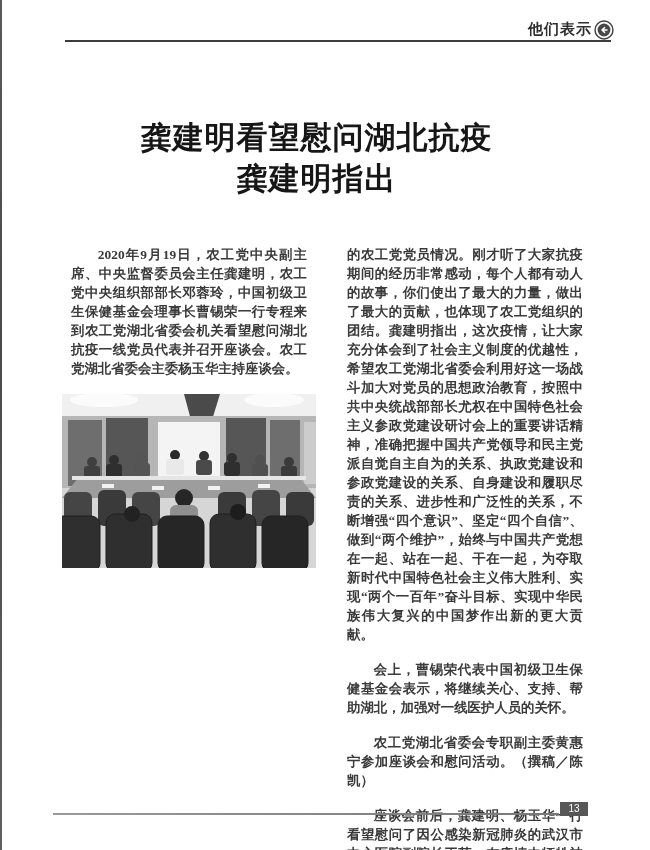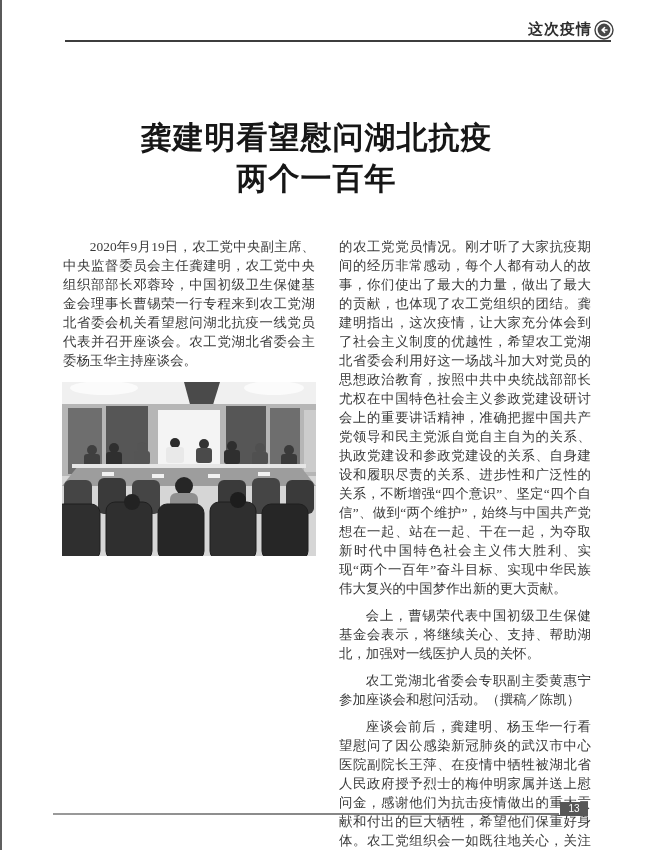--- a/index.html
+++ b/index.html
@@ -31,21 +31,21 @@
     letter-spacing:1px;
   }
   
   .col{
     position:absolute;top:229px;width:268px;
     font-size:13.4px;line-height:19px;color:#3a3a3a;
     text-align:justify;text-justify:inter-ideograph;
   }
   .col-left{left:55px;}
   .col-right{left:331px;}
-  .para{margin:8px;text-indent:2em;}
+  .para{margin:16px;text-indent:2em;font-weight:bold;}
   .para.cont{text-indent:0;}
   .photo-wrap{
     width:254px;height:174px;margin:12px auto 12px auto;
     overflow:hidden;background:#cfcfcf;
   }
   .credit{
     margin-top:7px;padding-right:14px;
     text-align:right;font-style:italic;font-size:13px;color:#3c3c3c;
     letter-spacing:2px;
   }
@@ -65,33 +65,33 @@
     font-family:"Liberation Sans","DejaVu Sans",sans-serif;
     font-size:10px;font-weight:400;
   }
 </style>
 </head>
 <body>
 
 <div class="page">
   <div class="scan-edge"></div>
 
-  <div class="header-label">这次疫情</div>
+  <div class="header-label">他们表示</div>
   <div class="header-icon">
     <svg width="20" height="20" viewBox="0 0 20 20">
       <circle cx="10" cy="10" r="9" fill="none" stroke="#3f3f3f" stroke-width="1.4"></circle>
       <circle cx="10" cy="10" r="6.4" fill="#474747"></circle>
       <path d="M13 10 H8 M8 10 l2.6 -2.4 M8 10 l2.6 2.4" stroke="#ffffff" stroke-width="1.5" fill="none" stroke-linecap="round"></path>
     </svg>
   </div>
   <div class="header-rule"></div>
 
   <div class="title">
     <div>龚建明看望慰问湖北抗疫</div>
-    <div>两个一百年</div>
+    <div>龚建明指出</div>
   </div>
 
   <div class="col col-left">
     <p class="para">2020年9月19日，农工党中央副主席、中央监督委员会主任龚建明，农工党中央组织部部长邓蓉玲，中国初级卫生保健基金会理事长曹锡荣一行专程来到农工党湖北省委会机关看望慰问湖北抗疫一线党员代表并召开座谈会。农工党湖北省委会主委杨玉华主持座谈会。</p>
 
     <div class="photo-wrap">
       <svg width="254" height="174" viewBox="0 0 254 174">
         <rect width="254" height="174" fill="#d6d6d6"></rect>
 
         <rect width="254" height="26" fill="#f0f0f0"></rect>

